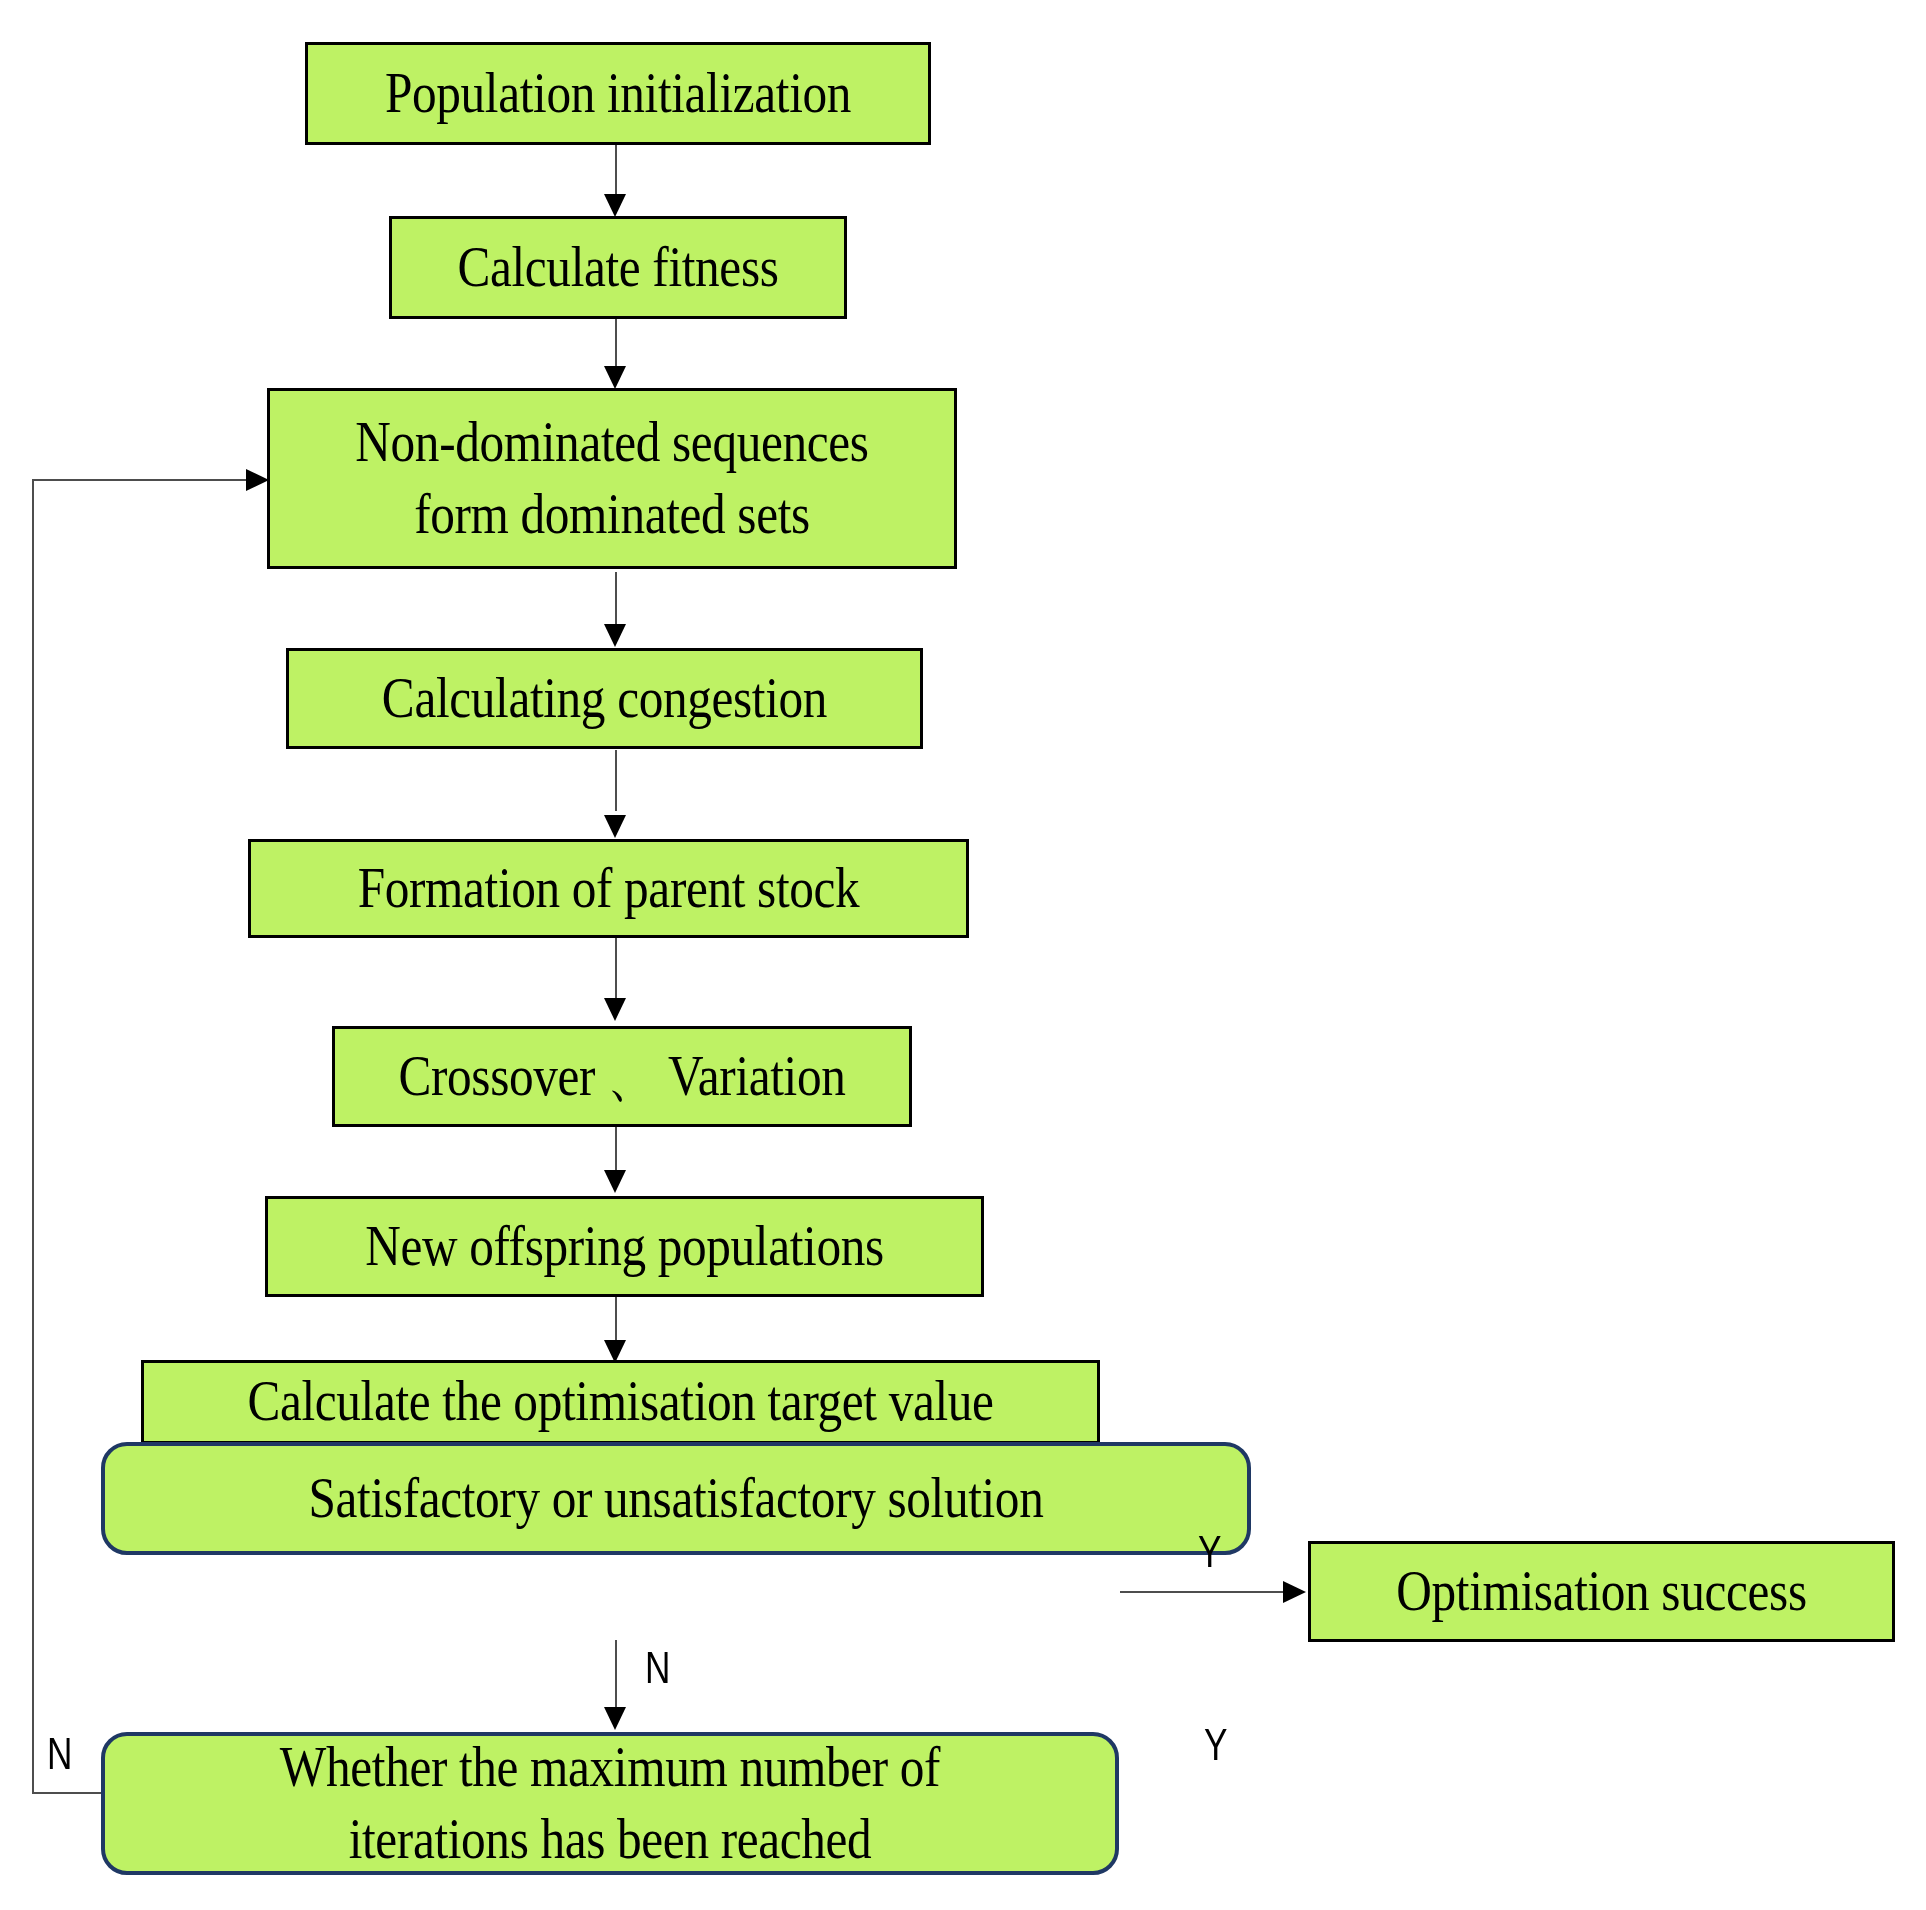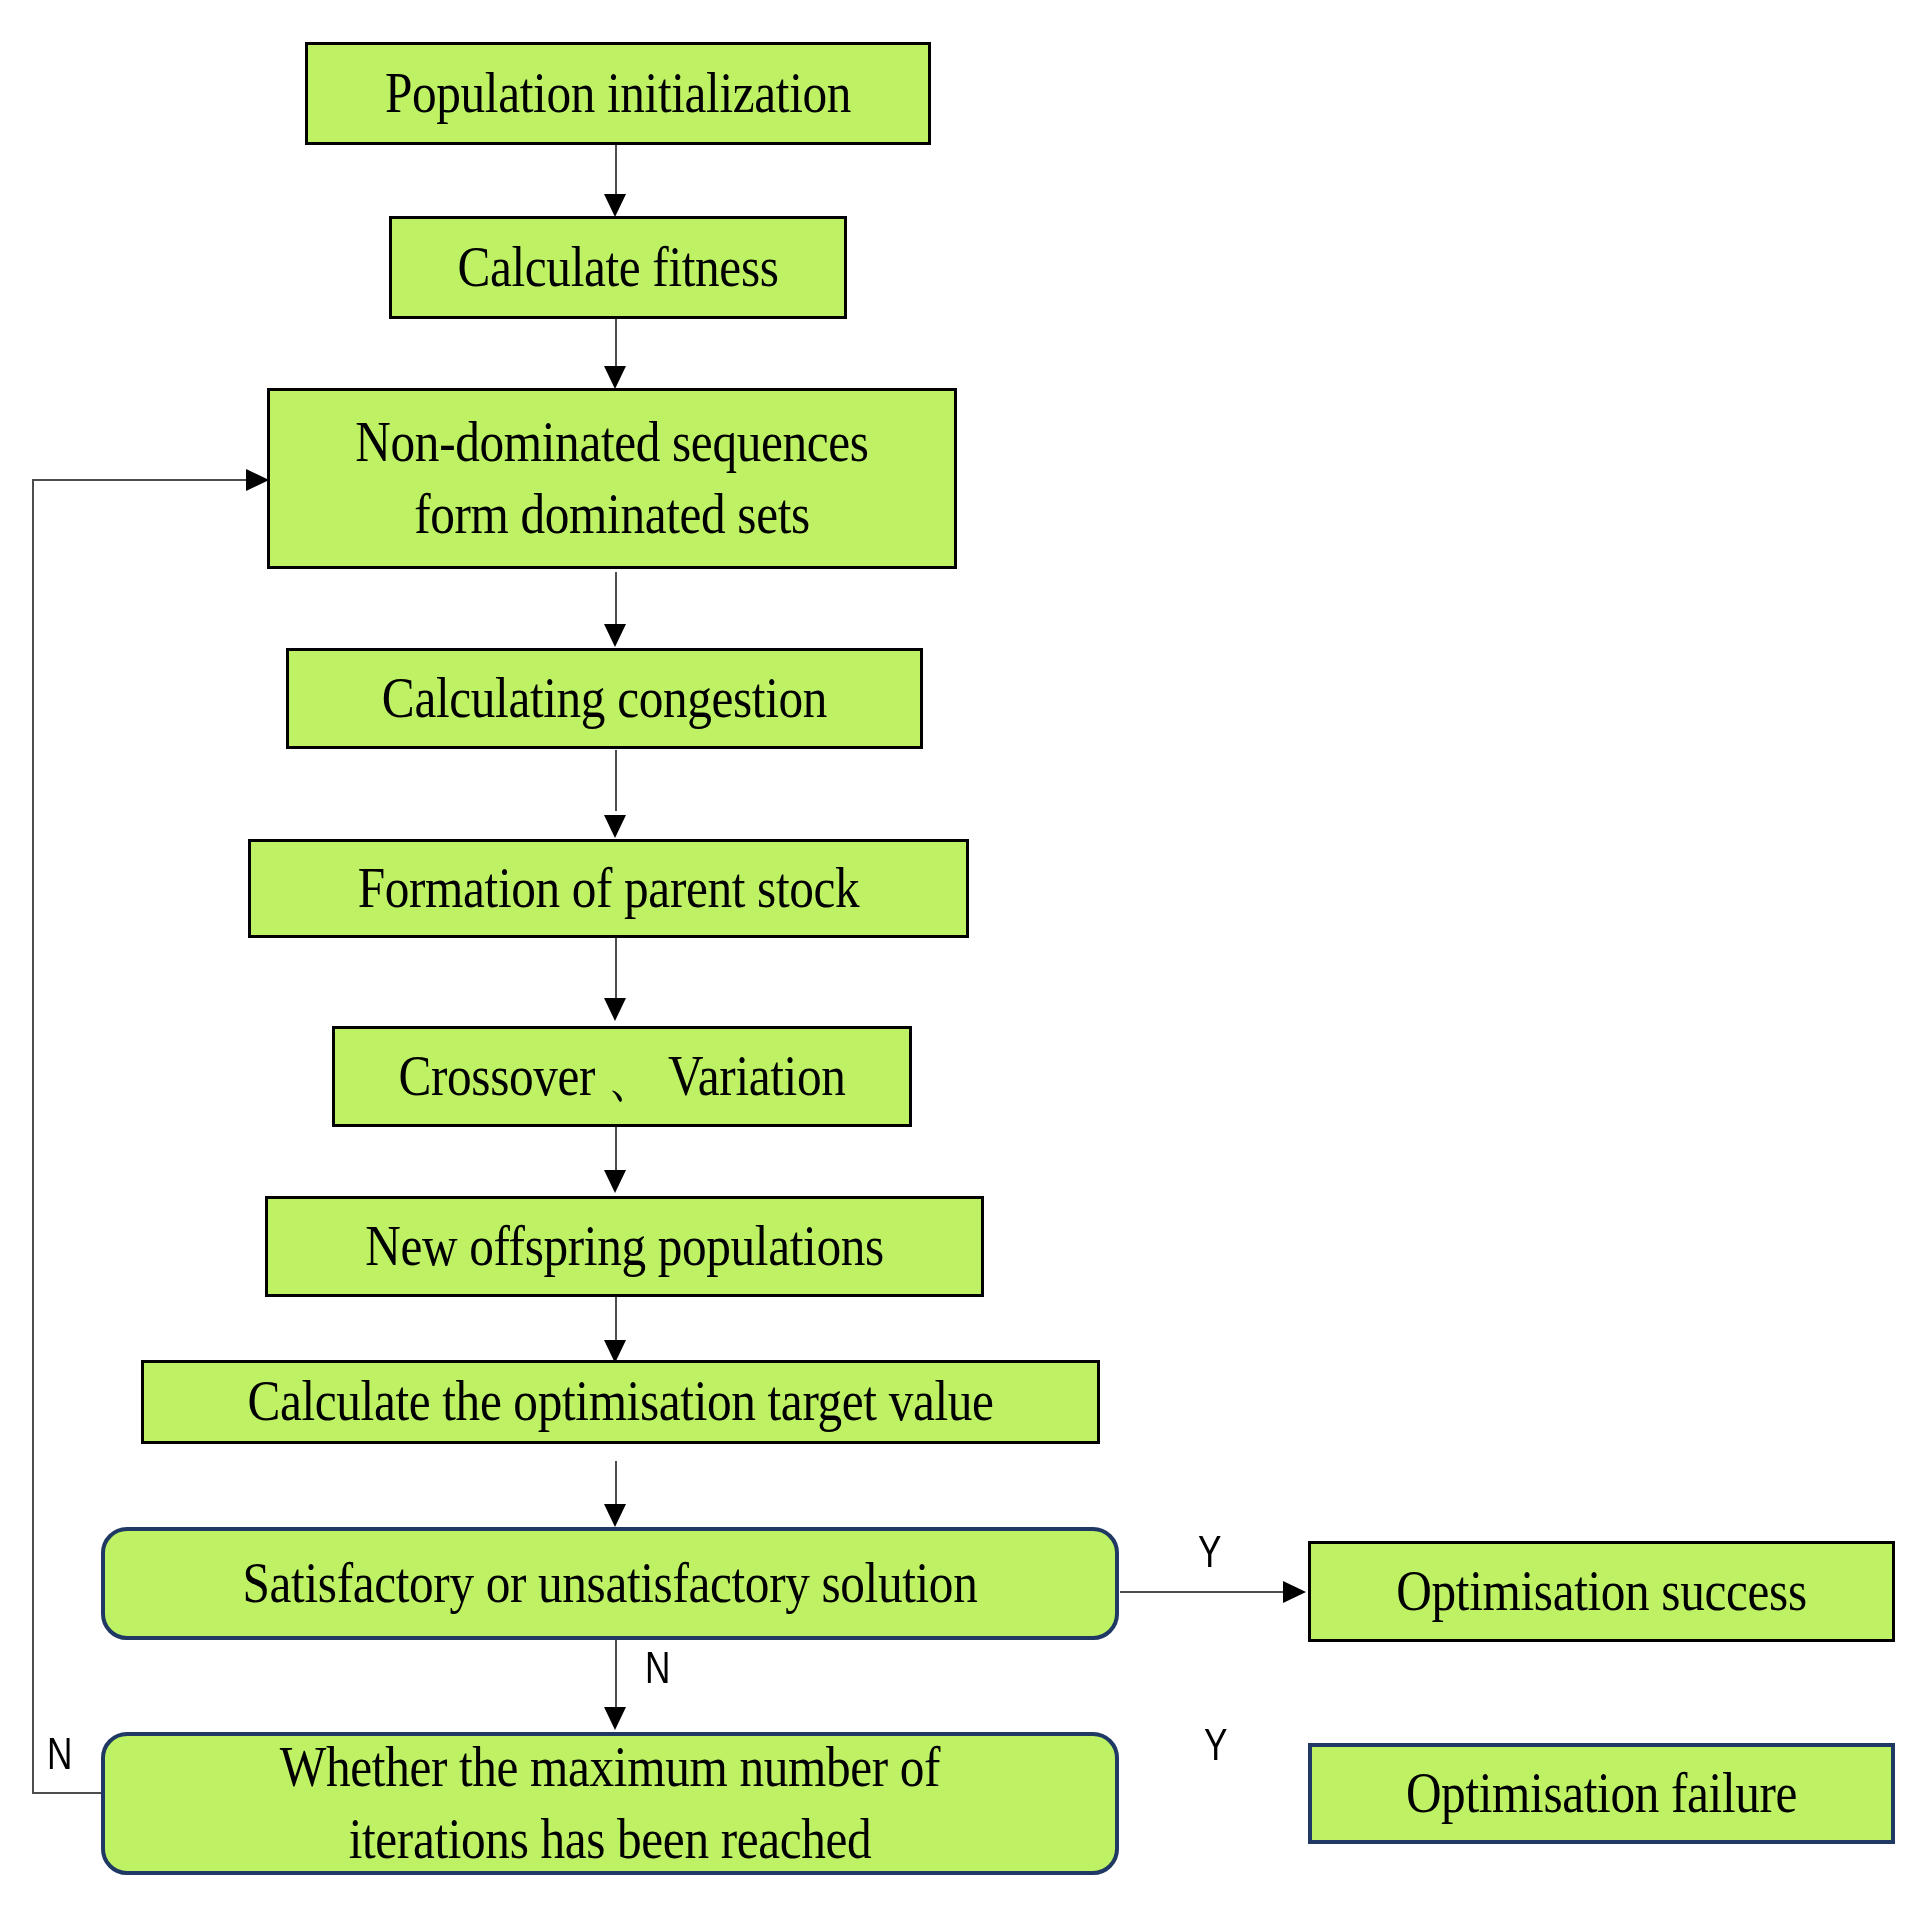--- a/index.html
+++ b/index.html
@@ -156,36 +156,33 @@
   </div>
 
   <div class="node proc" style="left:265px; top:1196px; width:719px; height:101px;">
     <span class="txt" style="font-size:56px;">New offspring populations</span>
   </div>
 
   <div class="node proc" style="left:141px; top:1360px; width:959px; height:84px;">
     <span class="txt" style="font-size:56px;">Calculate the optimisation target value</span>
   </div>
 
-  <div class="node decision" style="left:101px; top:1527px; width:1018px; height:113px;">
+  <div class="node decision" style="left:101px; top:1442px; width:1150px; height:113px;">
     <span class="txt" style="font-size:56px;">Satisfactory or unsatisfactory solution</span>
   </div>
 
   <div class="node decision" style="left:101px; top:1732px; width:1018px; height:143px;">
     <span class="txt" style="font-size:56px;">Whether the maximum number of
 iterations has been reached</span>
   </div>
 
   <div class="node proc" style="left:1308px; top:1541px; width:587px; height:101px;">
     <span class="txt" style="font-size:56px;">Optimisation success</span>
   </div>
 
-  <div class="node term-blue" style="left:1308px; top:1743px; width:587px; height:101px;">
-    <span class="txt" style="font-size:56px;">Optimisation failure</span>
-  </div>
 
   <div class="edge-label" style="left:1198px; top:1530px;">Y</div>
 
   <div class="edge-label" style="left:645px; top:1646px;">N</div>
 
   <div class="edge-label" style="left:1204px; top:1723px;">Y</div>
 
   <div class="edge-label" style="left:47px; top:1732px;">N</div>
 
 </div>

